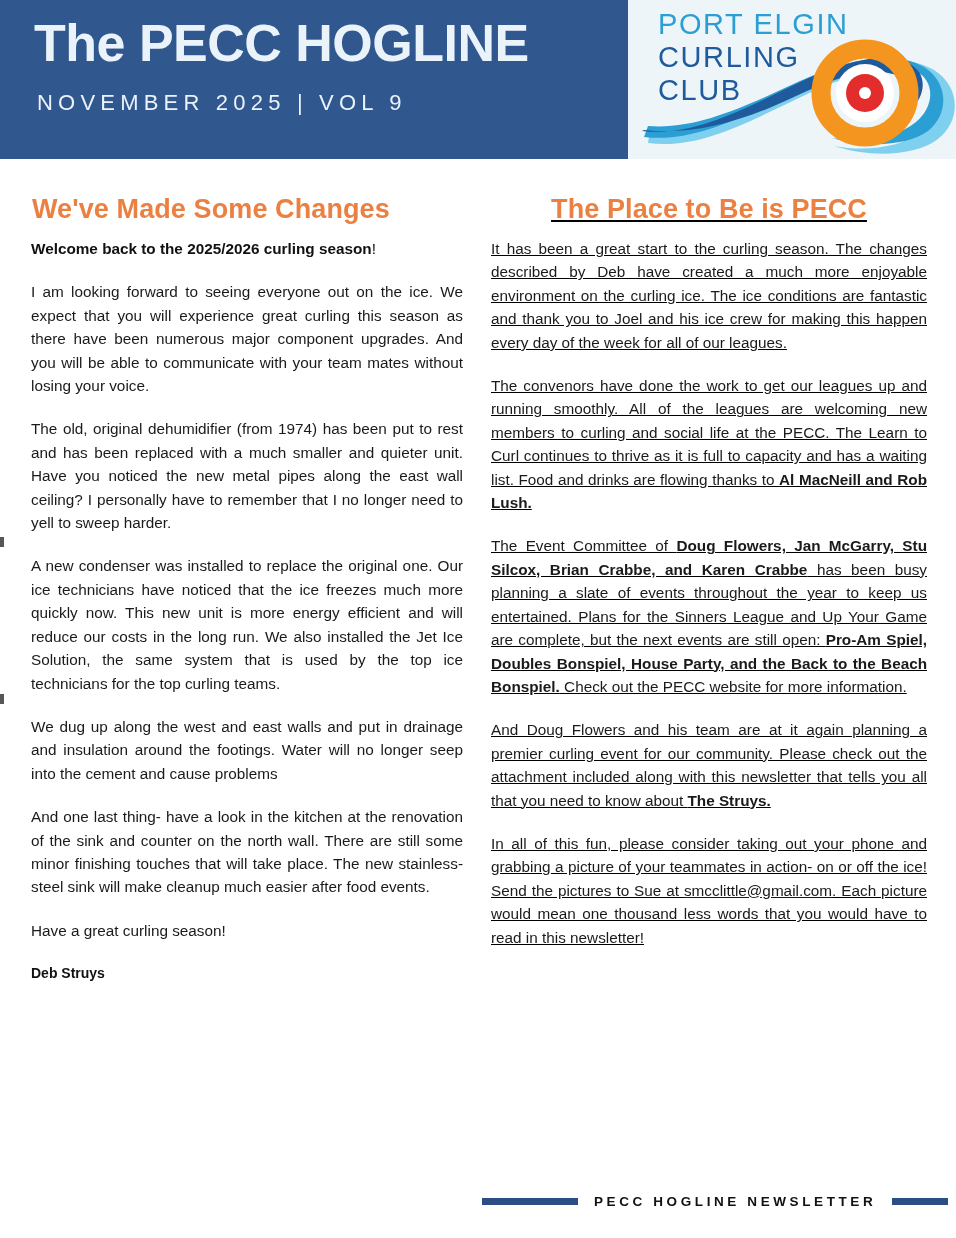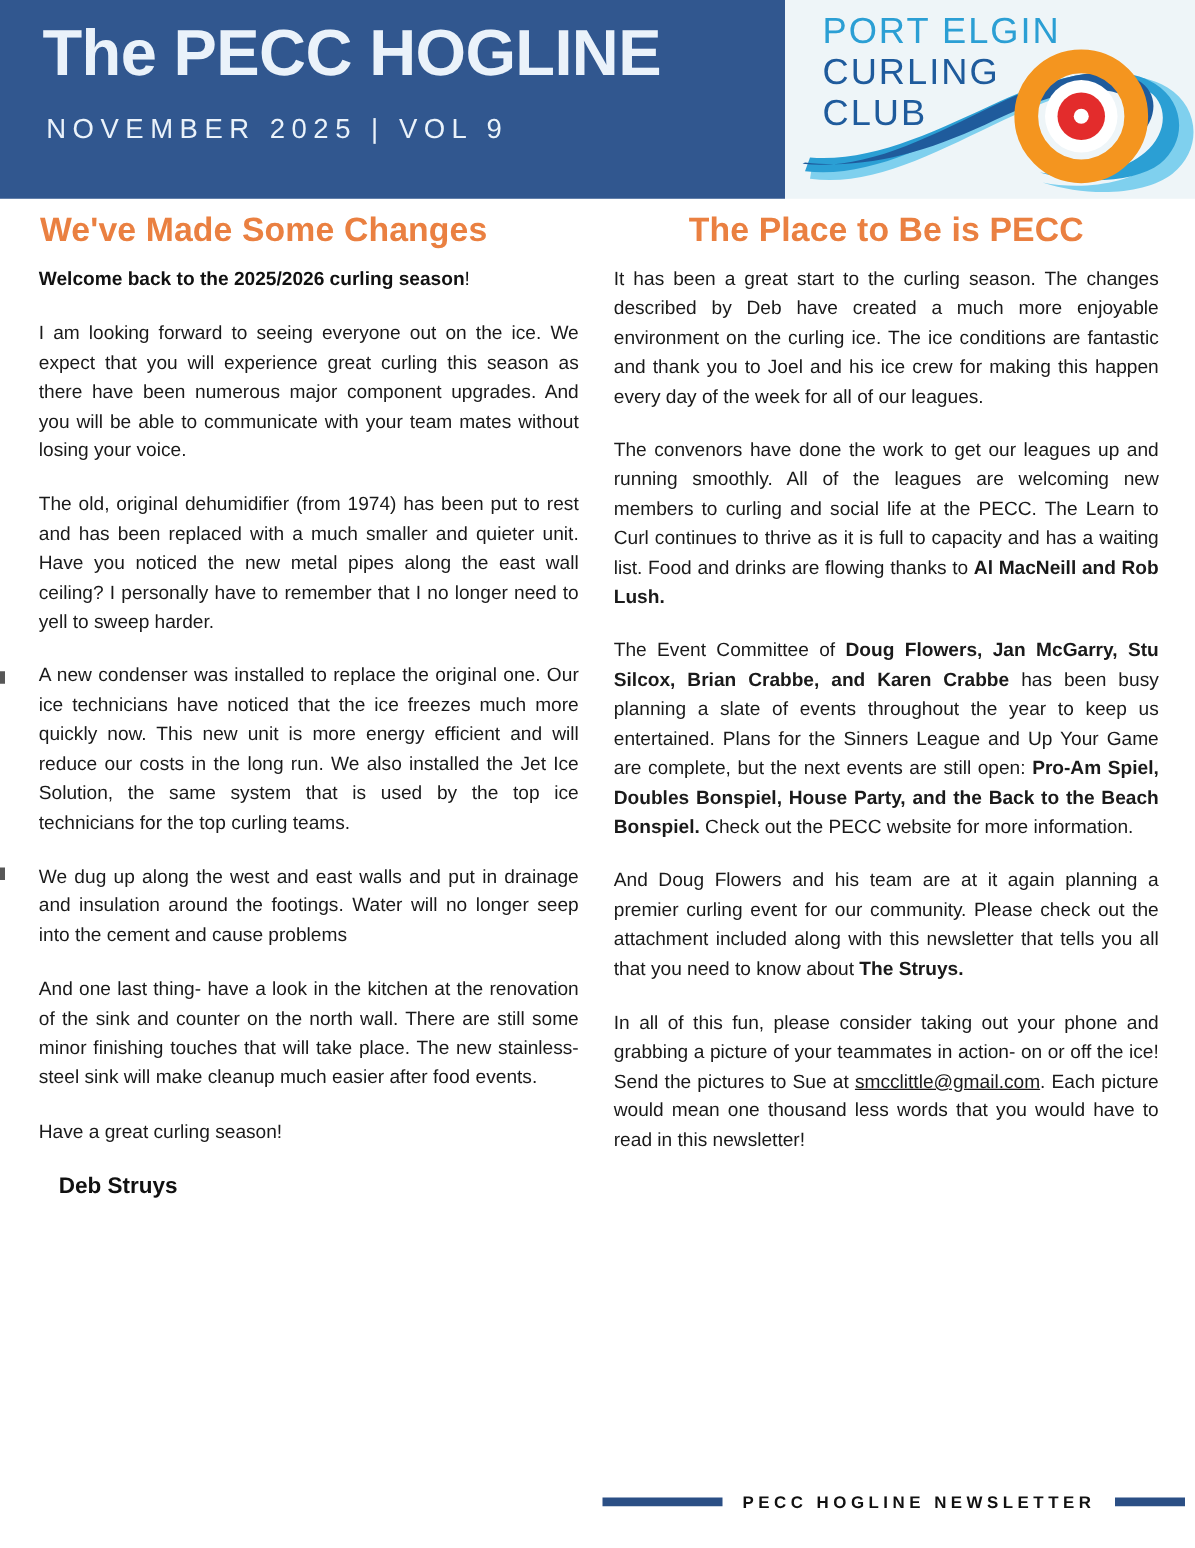--- a/index.html
+++ b/index.html
@@ -74,24 +74,24 @@
   
   .content {
     position: absolute;
     left: 0;
     top: 159px;
     width: 956px;
     height: 1020px;
   }
   .col {
     position: absolute;
-    top: 9px;
+    top: 34px;
   }
   .col-left  { left: 31px;  width: 432px; }
-  .col-right { left: 491px; width: 436px; }
+  .col-right { left: 491px; width: 436px; text-decoration: underline; }
 
   .section-head {
     color: #ea8041;
     font-size: 27px;
     font-weight: bold;
     letter-spacing: 0.1px;
     margin: 0 0 12px 0;
     line-height: 32px;
     text-align: center;
   }
@@ -109,22 +109,22 @@
   }
   p.lead {
     margin: 0 0 20px 0;
     font-size: 15.3px;
     line-height: 23.4px;
     color: #111;
     font-weight: bold;
     text-align: justify;
   }
   p.sign {
-    margin: 16px;
-    font-size: 18px;
+    margin: 0;
+    font-size: 14px;
     line-height: 23.4px;
     color: #111;
     font-weight: bold;
     text-align: left;
   }
   p.closing {
     margin: 0 0 0 0;
     font-size: 15.3px;
     line-height: 23.4px;
     color: #1a1a1a;

